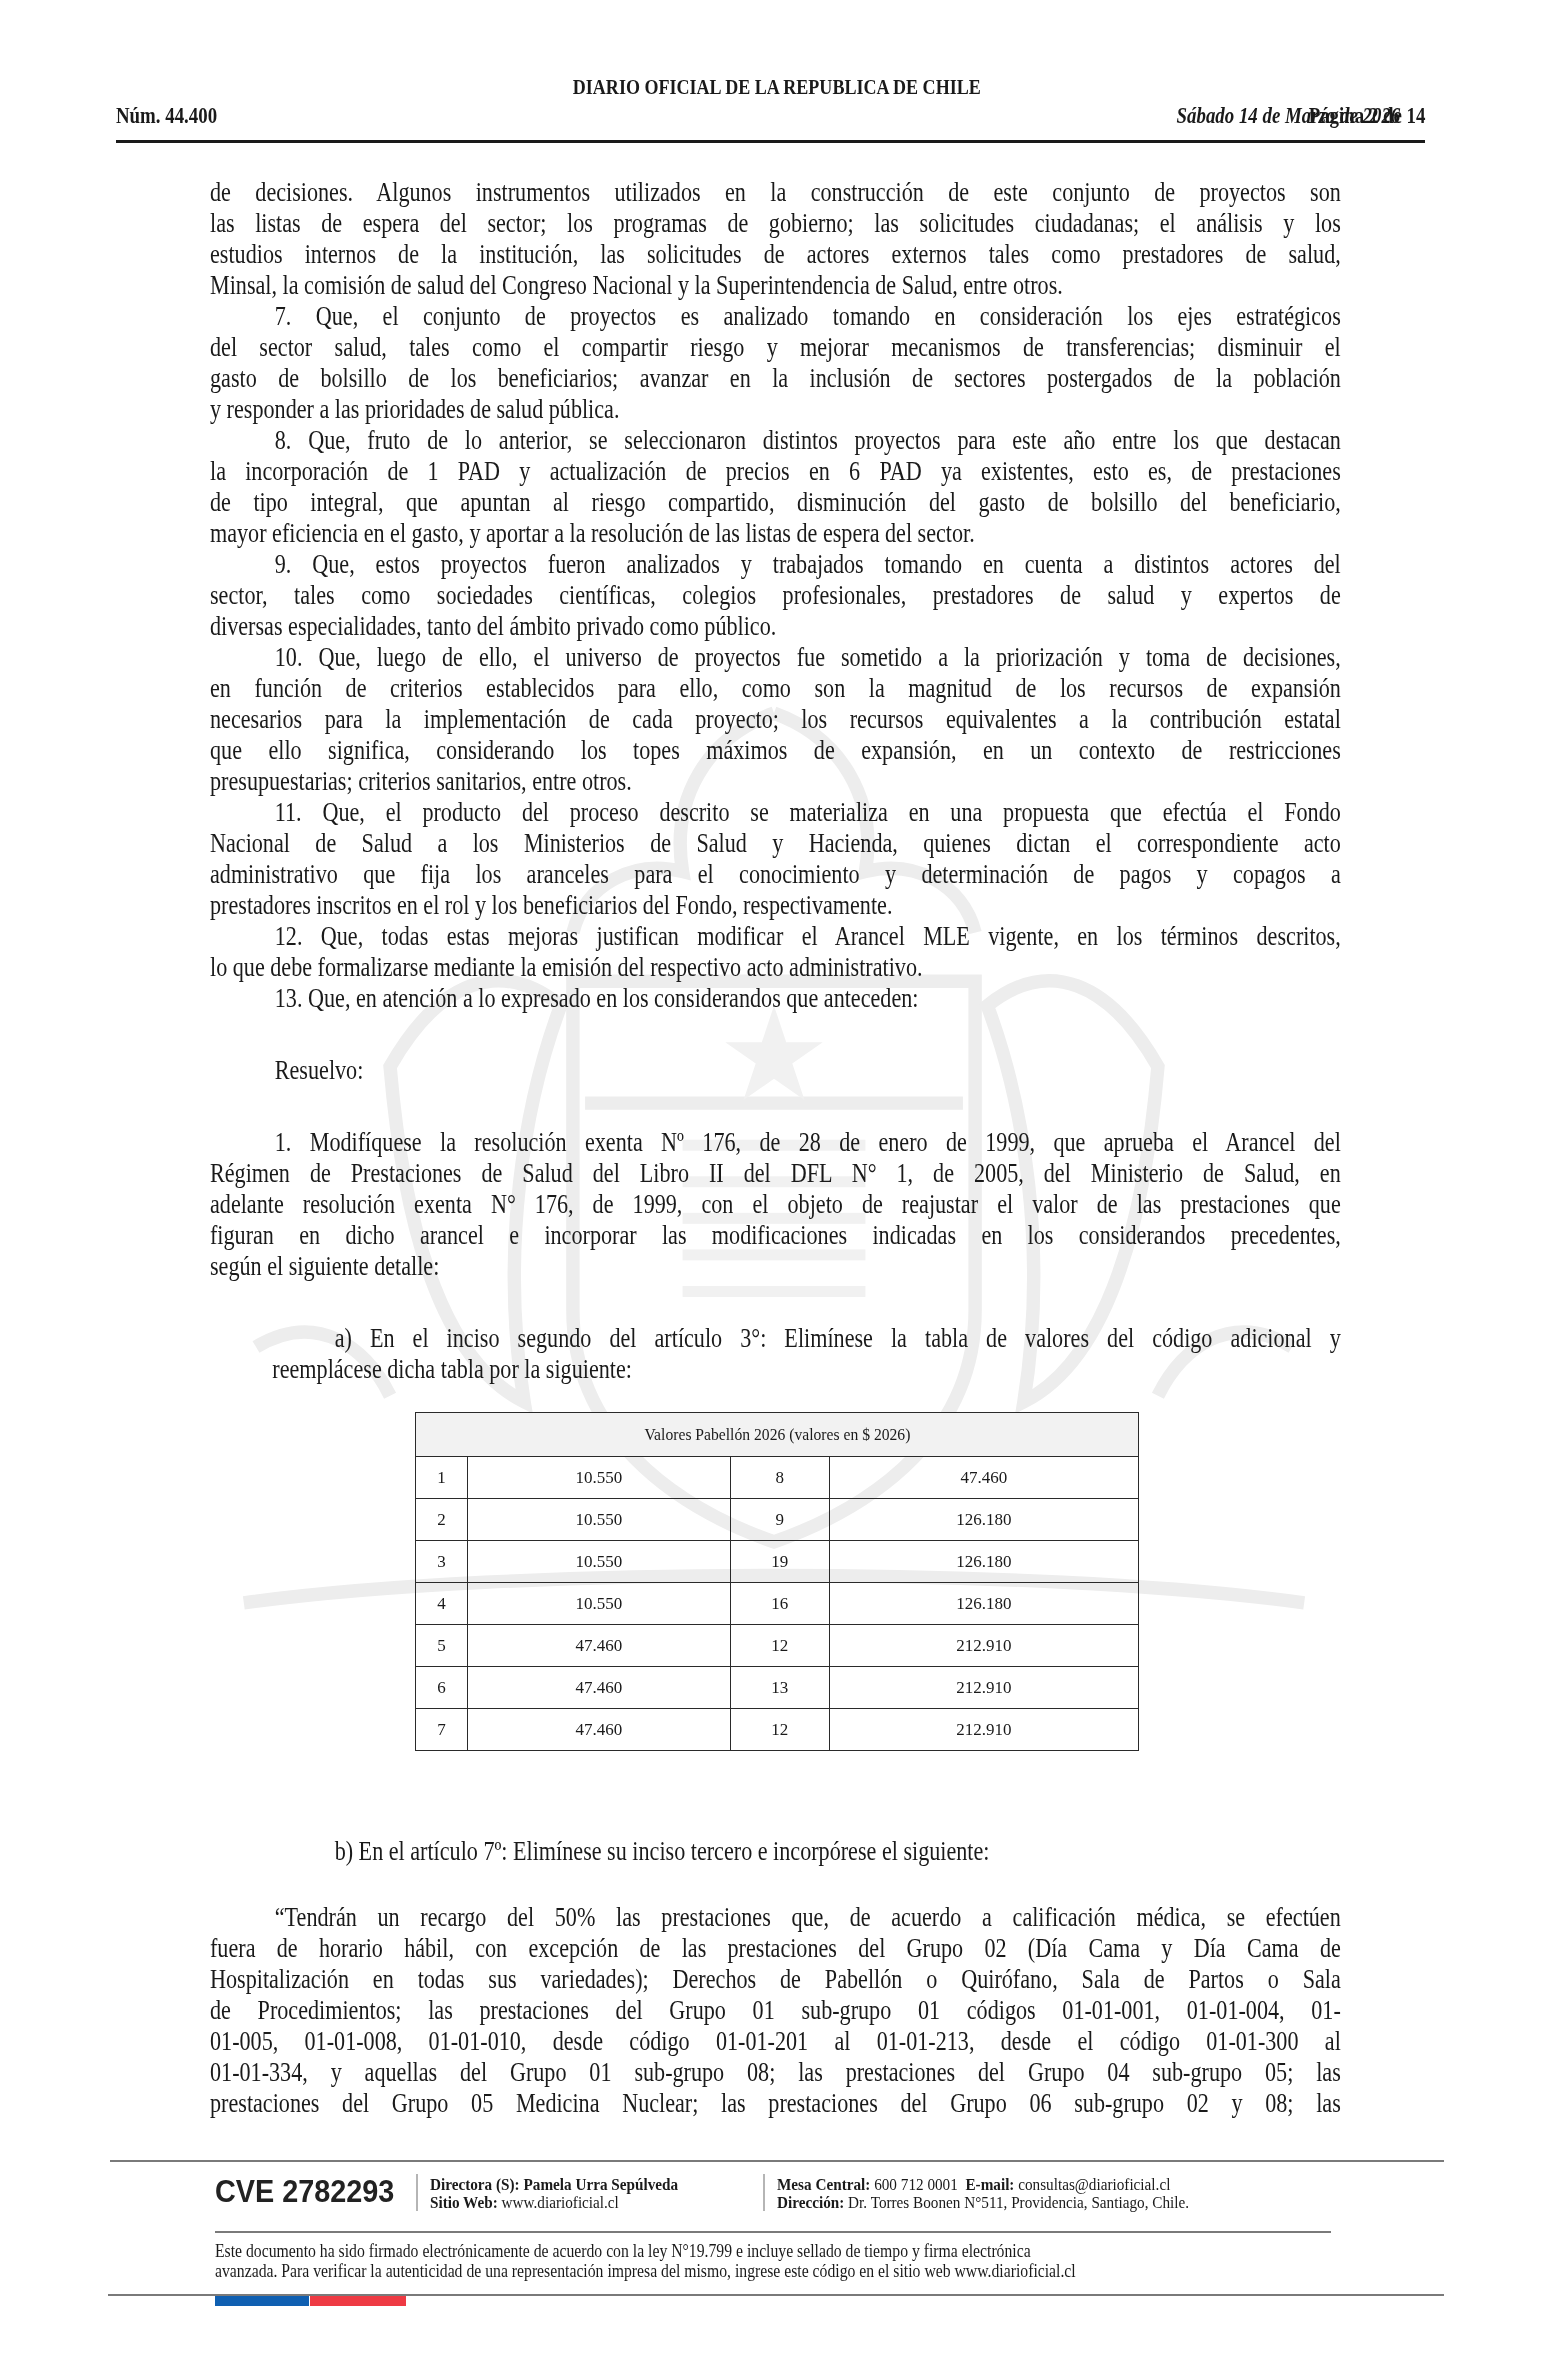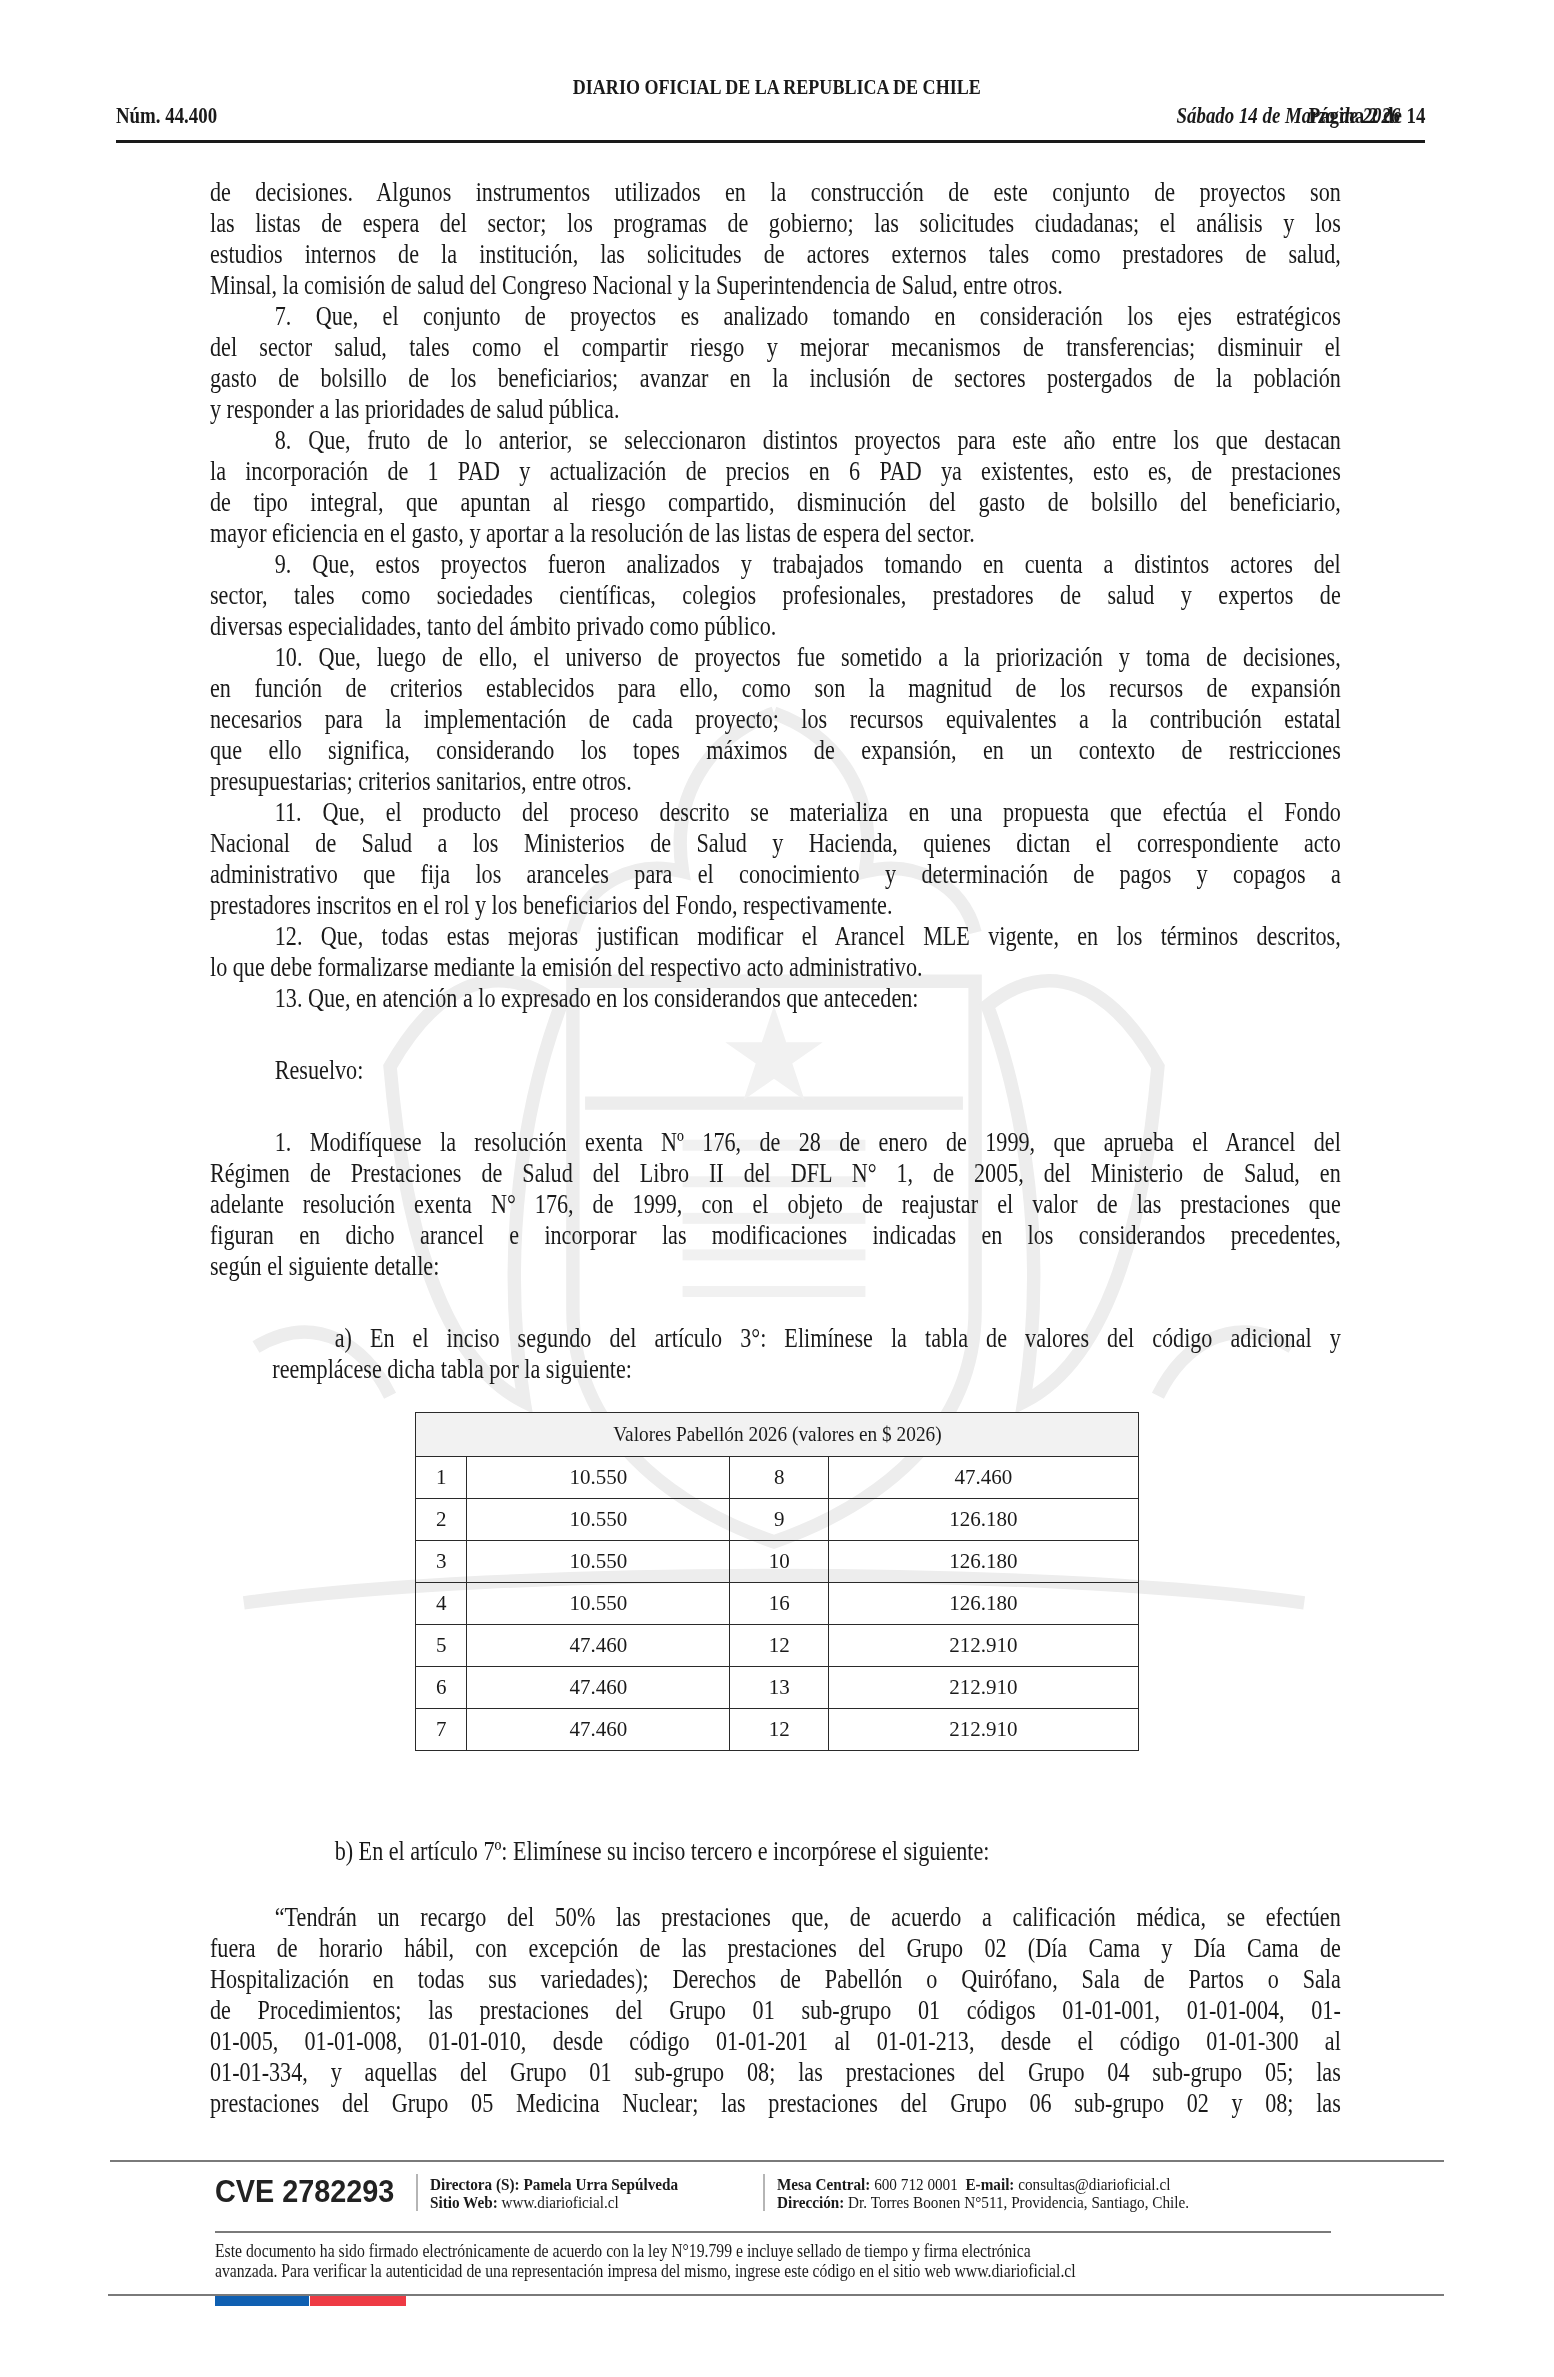--- a/index.html
+++ b/index.html
@@ -22,21 +22,21 @@
   .body-wrap { position:absolute; left:210px; top:177px; width:1379px; transform:scaleX(0.82); transform-origin:left top; font-size:27px; line-height:31px; }
   .ln { display:block; white-space:nowrap; text-align:justify; text-align-last:justify; height:31px; }
   .ln.last { text-align-last:left; }
   .ind { padding-left:79px; }
   .ind2 { padding-left:152px; }
   .ind15 { padding-left:76px; }
   .gap { height:41px; }
   .gap-lg { height:35px; }
 
   
-  .tbl { position:absolute; left:415px; top:1412px; width:724px; border-collapse:collapse; font-family:"Liberation Serif", serif; font-size:21px; color:#1a1a1a; }
+  .tbl { position:absolute; left:415px; top:1412px; width:724px; border-collapse:collapse; font-family:"Liberation Serif", serif; font-size:17px; color:#1a1a1a; }
   .tbl td { border:1.5px solid #2a2a2a; text-align:center; height:41px; padding:0; }
   .tbl .title-cell { background:#f2f2f2; height:43px; }
   .tbl .title-cell span, .tbl td span.cx { display:inline-block; transform:scaleX(0.92); }
 
   
   .f-rule1 { position:absolute; left:110px; width:1334px; top:2160px; height:2.4px; background:#7a7a7a; }
   .f-cve { position:absolute; left:215px; top:2174px; font-family:"Liberation Sans", sans-serif; font-weight:bold; font-size:32px; line-height:34px; color:#222; transform:scaleX(0.9); transform-origin:left; }
   .f-div1 { position:absolute; left:416px; top:2174px; width:1.8px; height:37px; background:#b5b5b5; }
   .f-div2 { position:absolute; left:763px; top:2174px; width:1.8px; height:37px; background:#b5b5b5; }
   .f-col { position:absolute; top:2175px; font-size:17.7px; line-height:18.3px; white-space:nowrap; transform:scaleX(0.86); transform-origin:left; color:#1a1a1a; }
@@ -152,21 +152,21 @@
   </tr>
   <tr>
     <td>2</td>
     <td>10.550</td>
     <td>9</td>
     <td>126.180</td>
   </tr>
   <tr>
     <td>3</td>
     <td>10.550</td>
-    <td>10</td>
+    <td>19</td>
     <td>126.180</td>
   </tr>
   <tr>
     <td>4</td>
     <td>10.550</td>
     <td>16</td>
     <td>126.180</td>
   </tr>
   <tr>
     <td>5</td>

